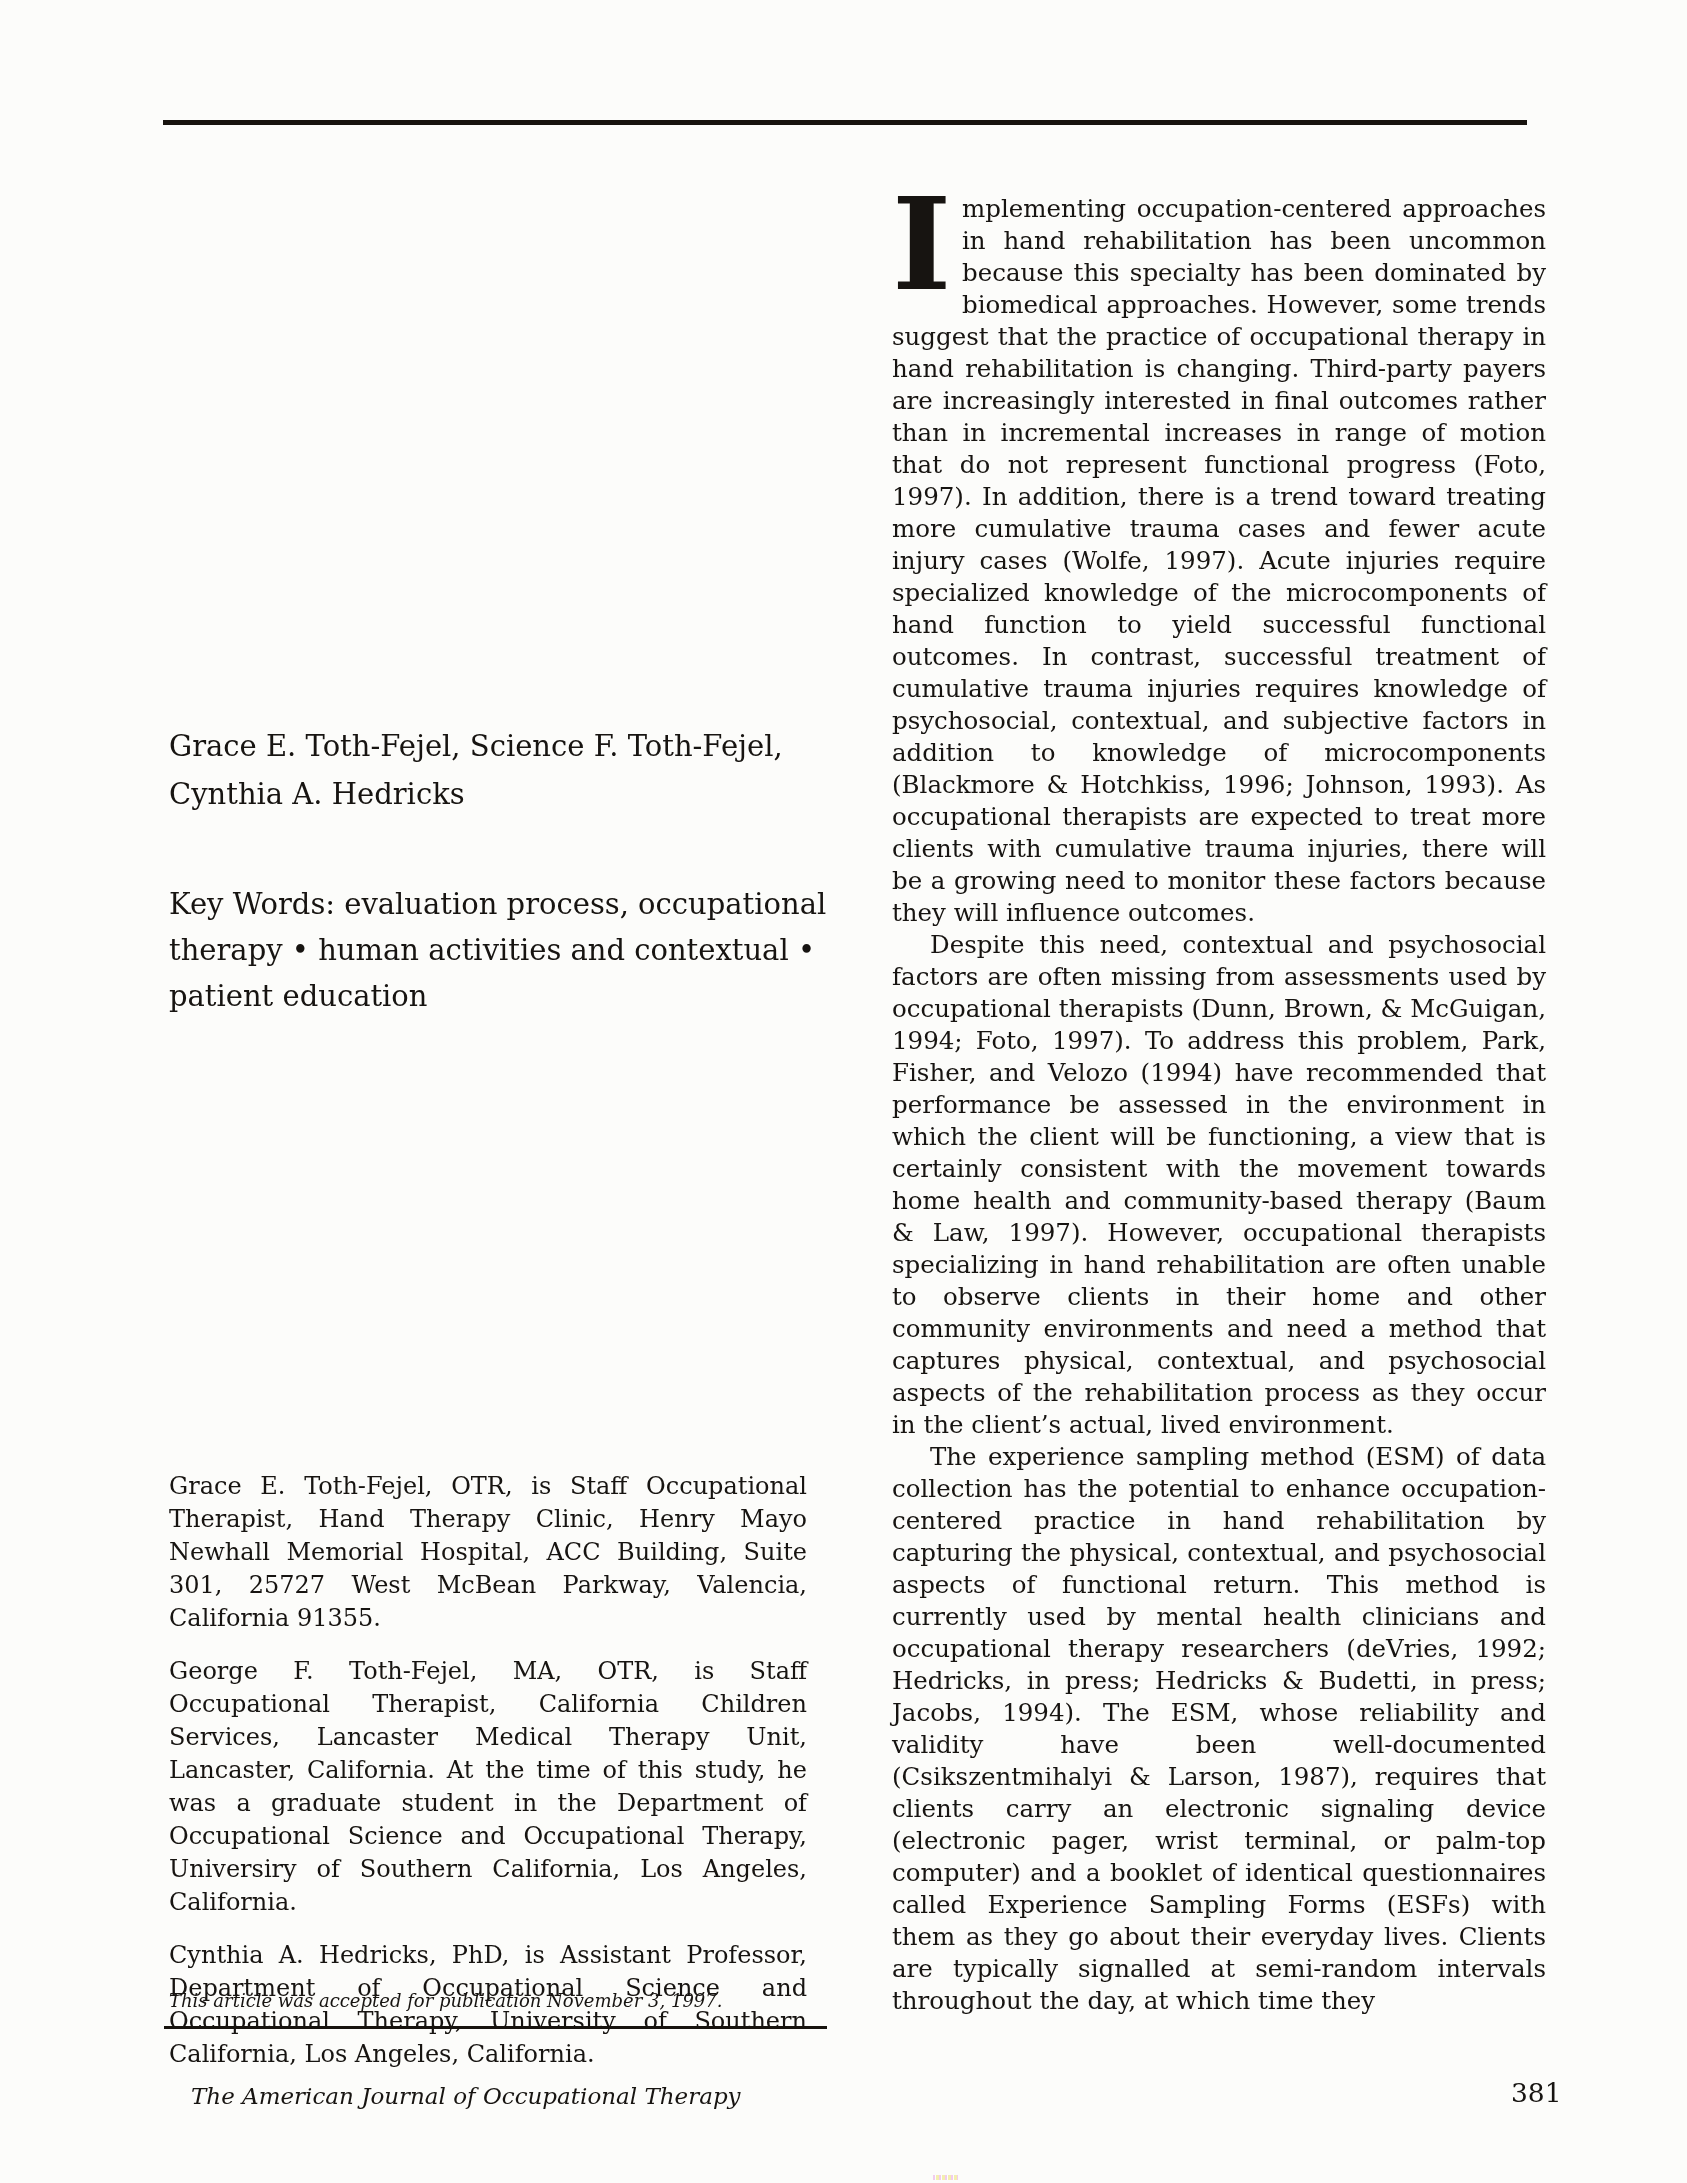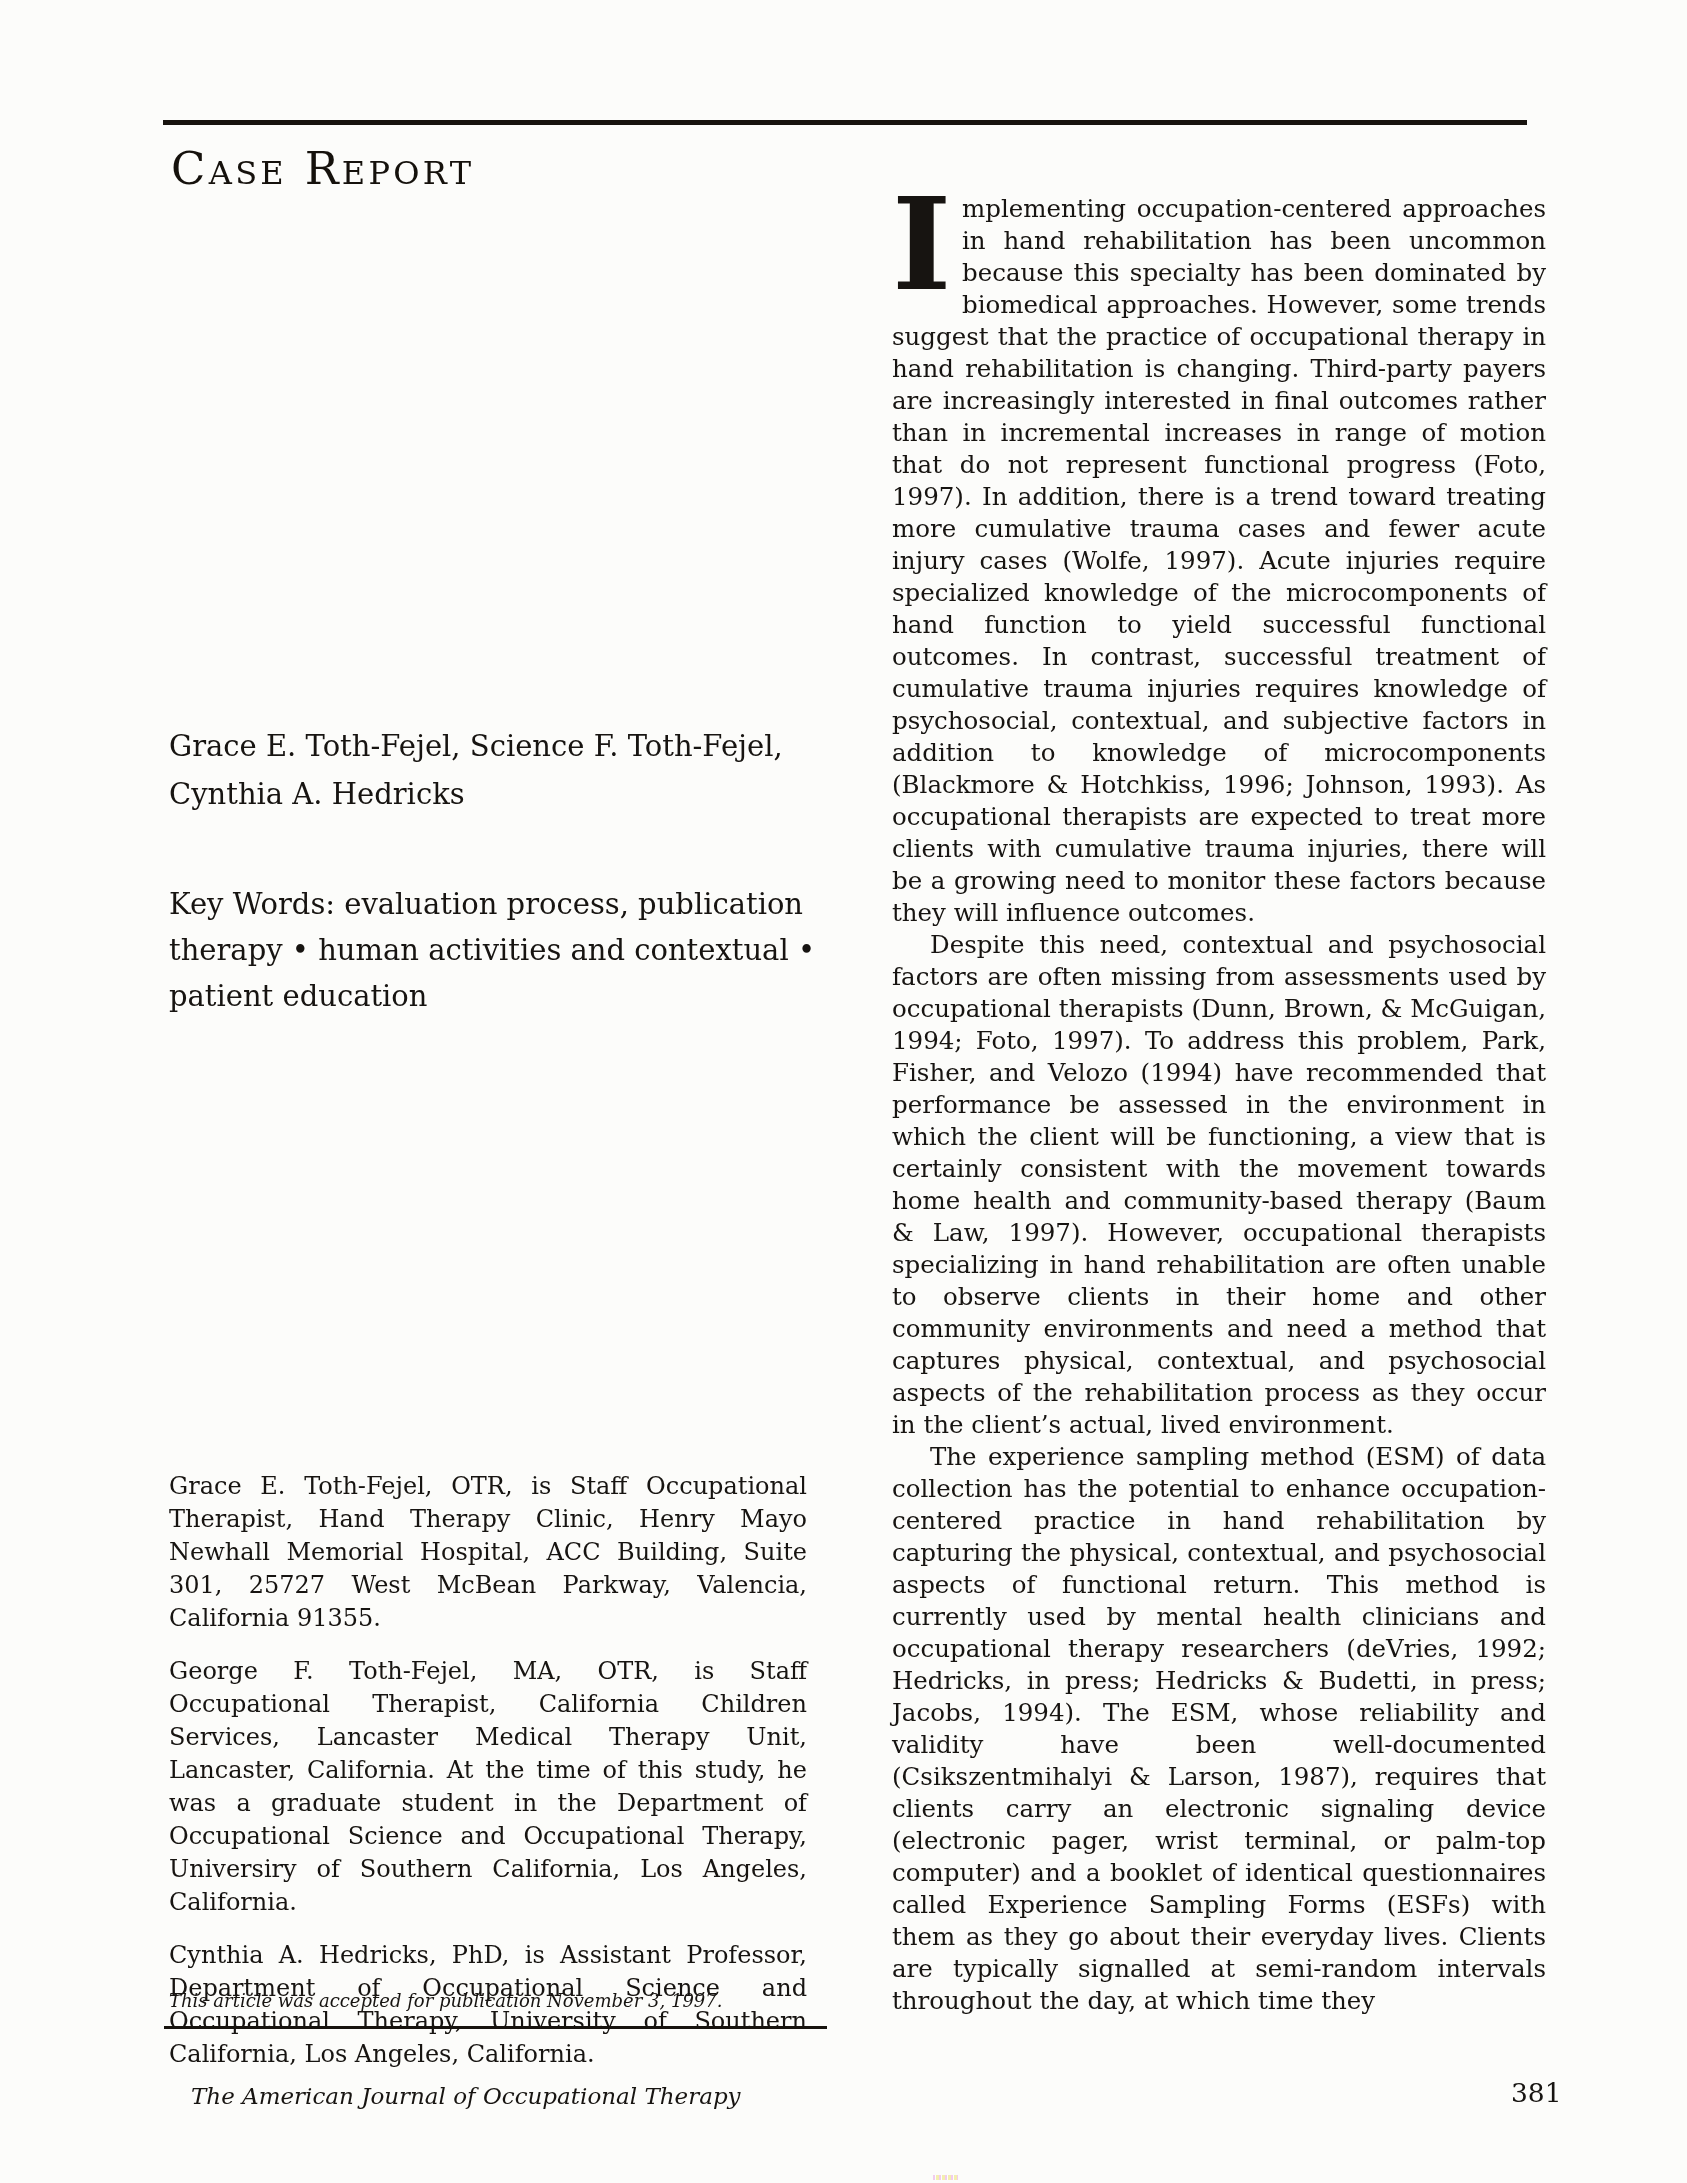--- a/index.html
+++ b/index.html
@@ -74,30 +74,29 @@
     opacity: 0.75;
   }
 </style>
 </head>
 <body>
 
 <div class="page">
 
   <div class="rule top-rule"></div>
 
-  <div class="section-label">Case Report</div>
 
 
   <div class="authors">
     <span class="author-line">Grace E. Toth-Fejel, Science F. Toth-Fejel,</span>
     <span class="author-line">Cynthia A. Hedricks</span>
   </div>
 
   <div class="keywords">
-    <span class="keywords-line">Key Words: evaluation process, publication</span>
+    <span class="keywords-line">Key Words: evaluation process, occupational</span>
     <span class="keywords-line">therapy • human activities and contextual •</span>
     <span class="keywords-line">patient education</span>
   </div>
 
   <div class="affiliations">
     <p class="affiliation-note">Grace E. Toth-Fejel, OTR, is Staff Occupational Therapist, Hand Therapy Clinic, Henry Mayo Newhall Memorial Hospital, ACC Building, Suite 301, 25727 West McBean Parkway, Valencia, California 91355.</p>
     <p class="affiliation-note">George F. Toth-Fejel, MA, OTR, is Staff Occupational Therapist, California Children Services, Lancaster Medical Therapy Unit, Lancaster, California. At the time of this study, he was a graduate student in the Department of Occupational Science and Occupational Therapy, Universiry of Southern California, Los Angeles, California.</p>
     <p class="affiliation-note">Cynthia A. Hedricks, PhD, is Assistant Professor, Department of Occupational Science and Occupational Therapy, University of Southern California, Los Angeles, California.</p>
   </div>
 

